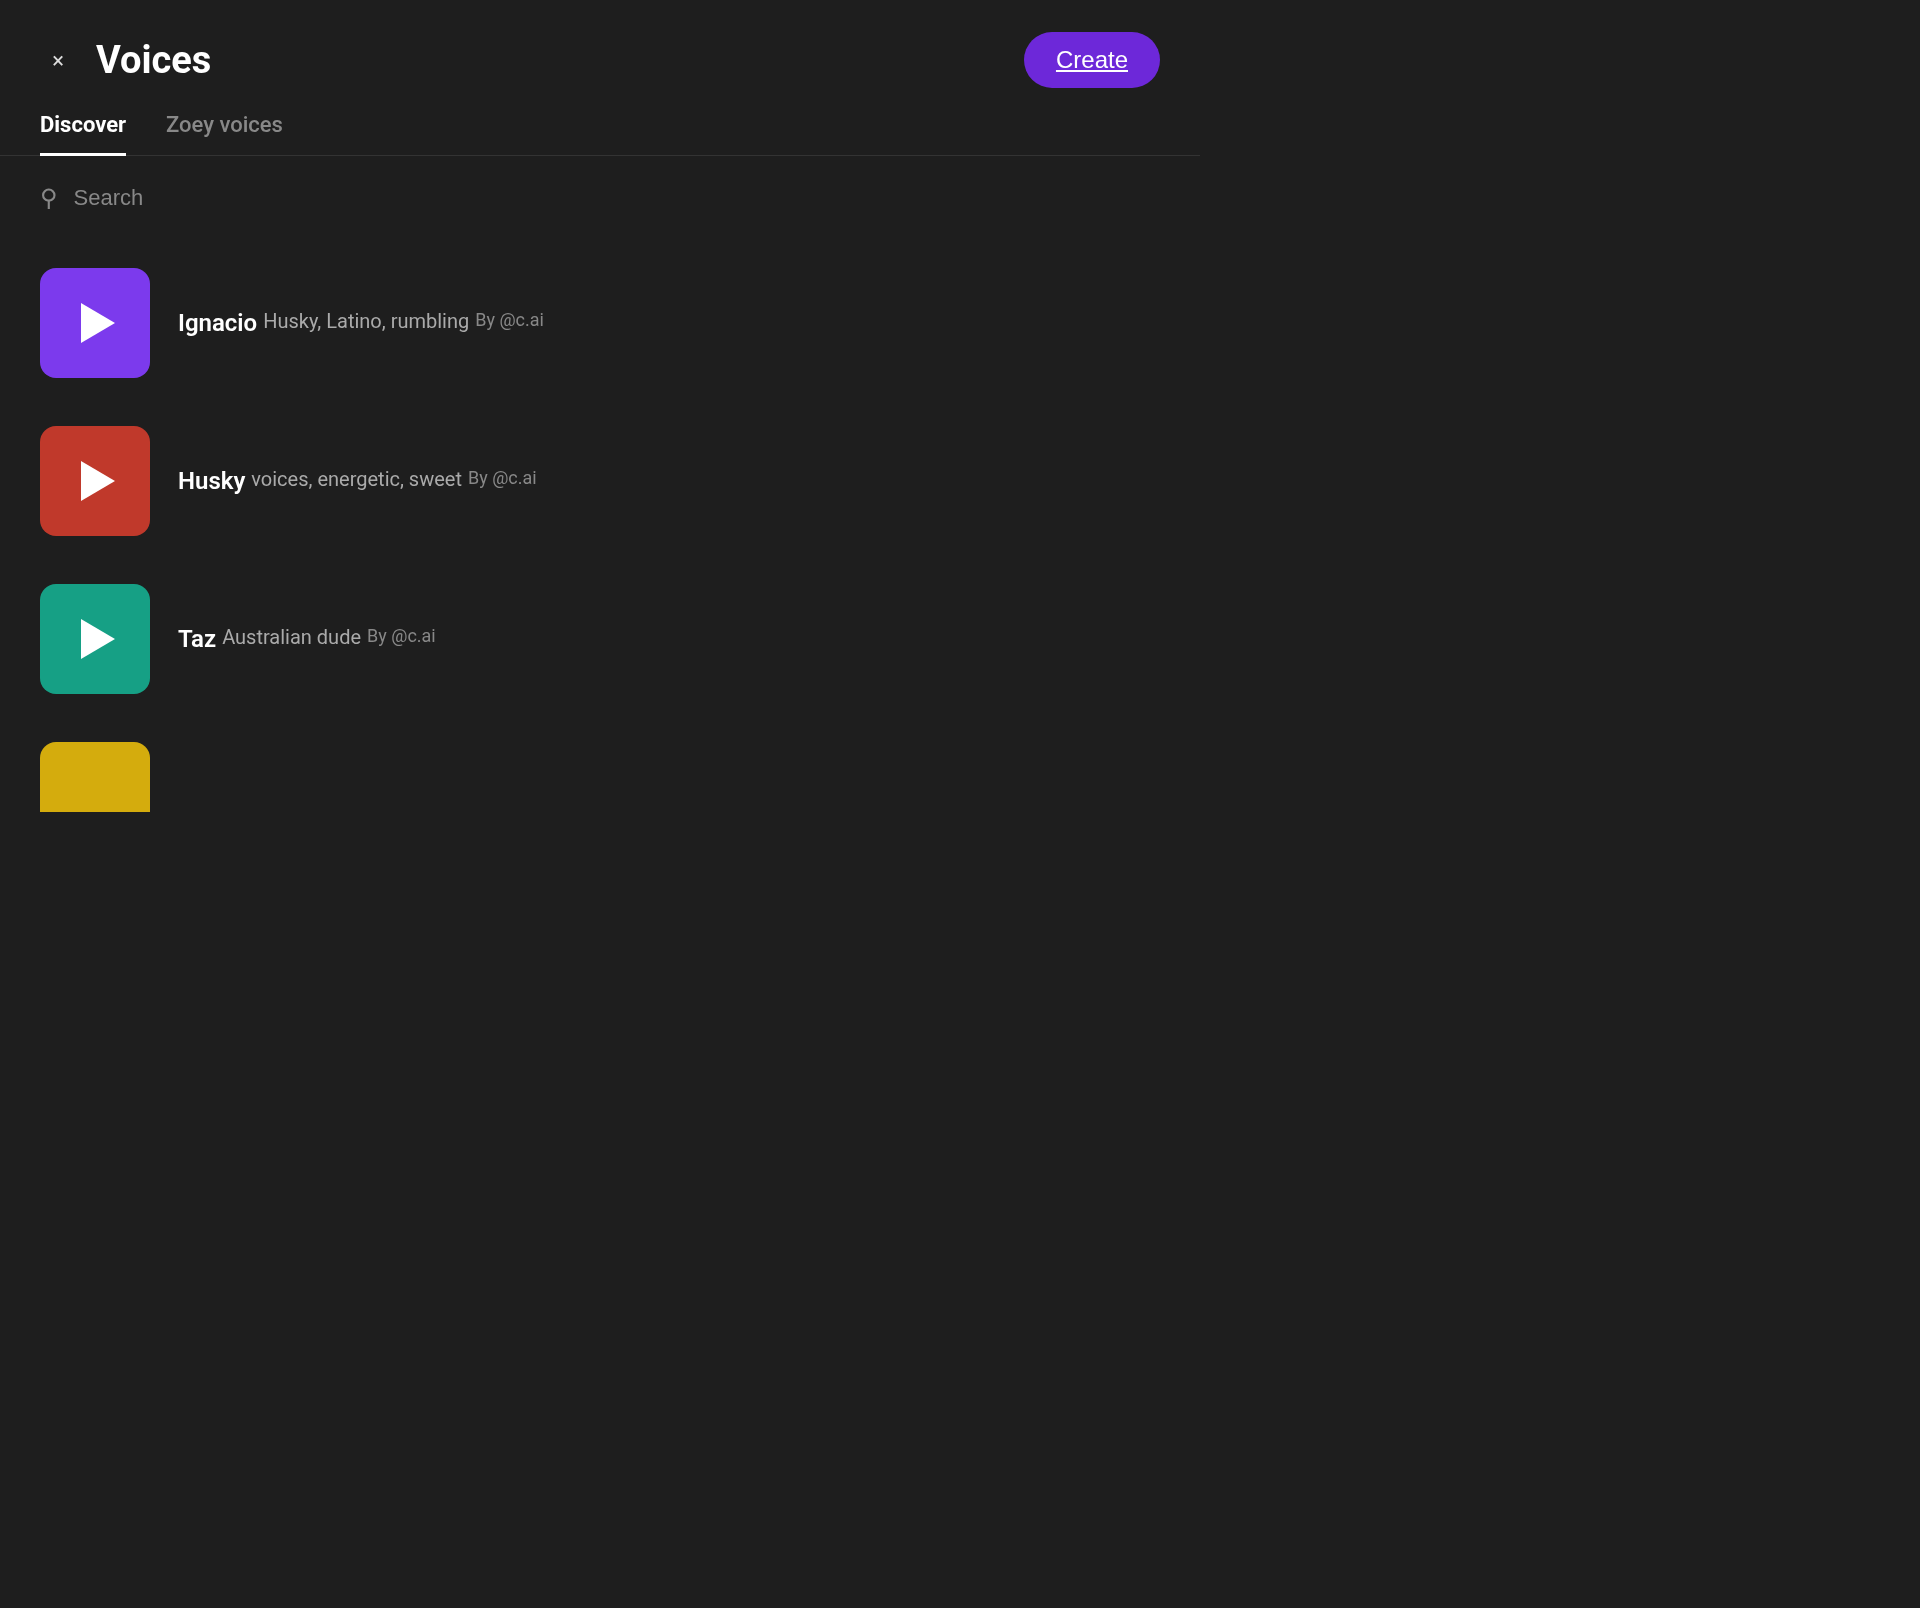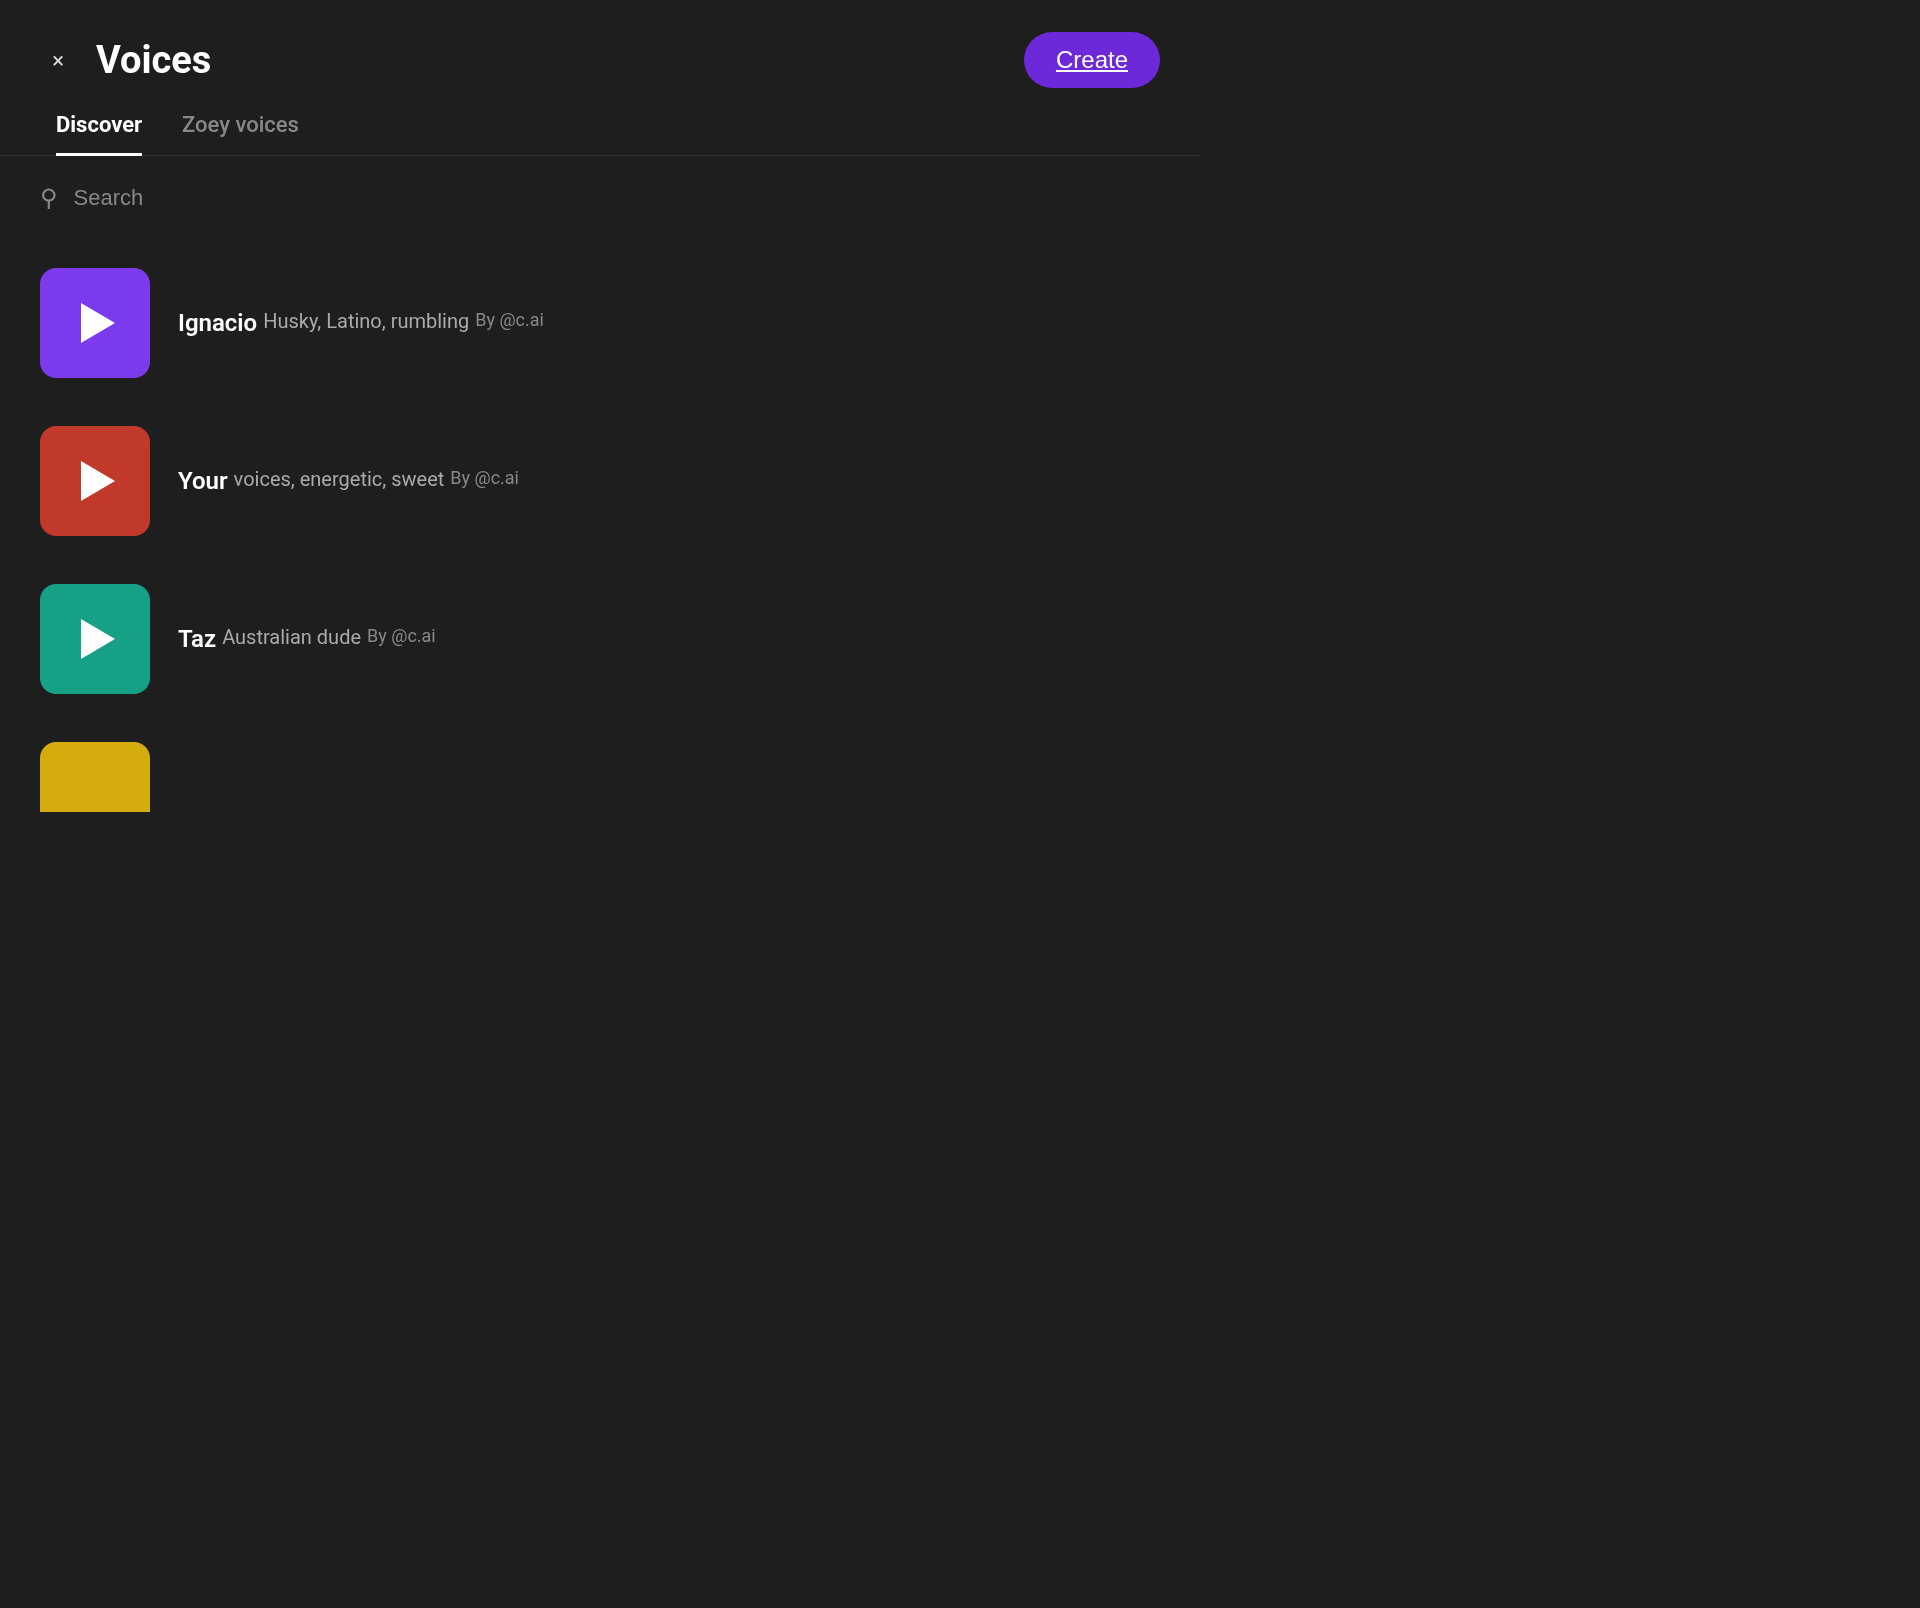--- a/index.html
+++ b/index.html
@@ -56,21 +56,21 @@
       padding: 14px 32px;
       font-size: 24px;
       font-weight: 500;
       cursor: pointer;
       text-decoration: underline;
     }
 
     .tabs {
       display: flex;
       align-items: flex-end;
-      padding: 0 56px;
+      padding: 0 40px;
       border-bottom: 1px solid #333333;
       margin-bottom: 28px;
     }
 
     .tab {
       font-size: 22px;
       font-weight: 500;
       padding-bottom: 16px;
       margin-right: 40px;
       cursor: pointer;
@@ -217,21 +217,21 @@
       <div class="voice-desc">Husky, Latino, rumbling</div>
       <div class="voice-author">By @c.ai</div>
     </div>
   </div>
 
   <div class="voice-item">
     <div class="voice-thumbnail" style="background-color: #c0392b;">
       <div class="play-icon"></div>
     </div>
     <div class="voice-info">
-      <div class="voice-name">Your</div>
+      <div class="voice-name">Husky</div>
       <div class="voice-desc">voices, energetic, sweet</div>
       <div class="voice-author">By @c.ai</div>
     </div>
   </div>
 
   <div class="voice-item">
     <div class="voice-thumbnail" style="background-color: #16a085;">
       <div class="play-icon"></div>
     </div>
     <div class="voice-info">

